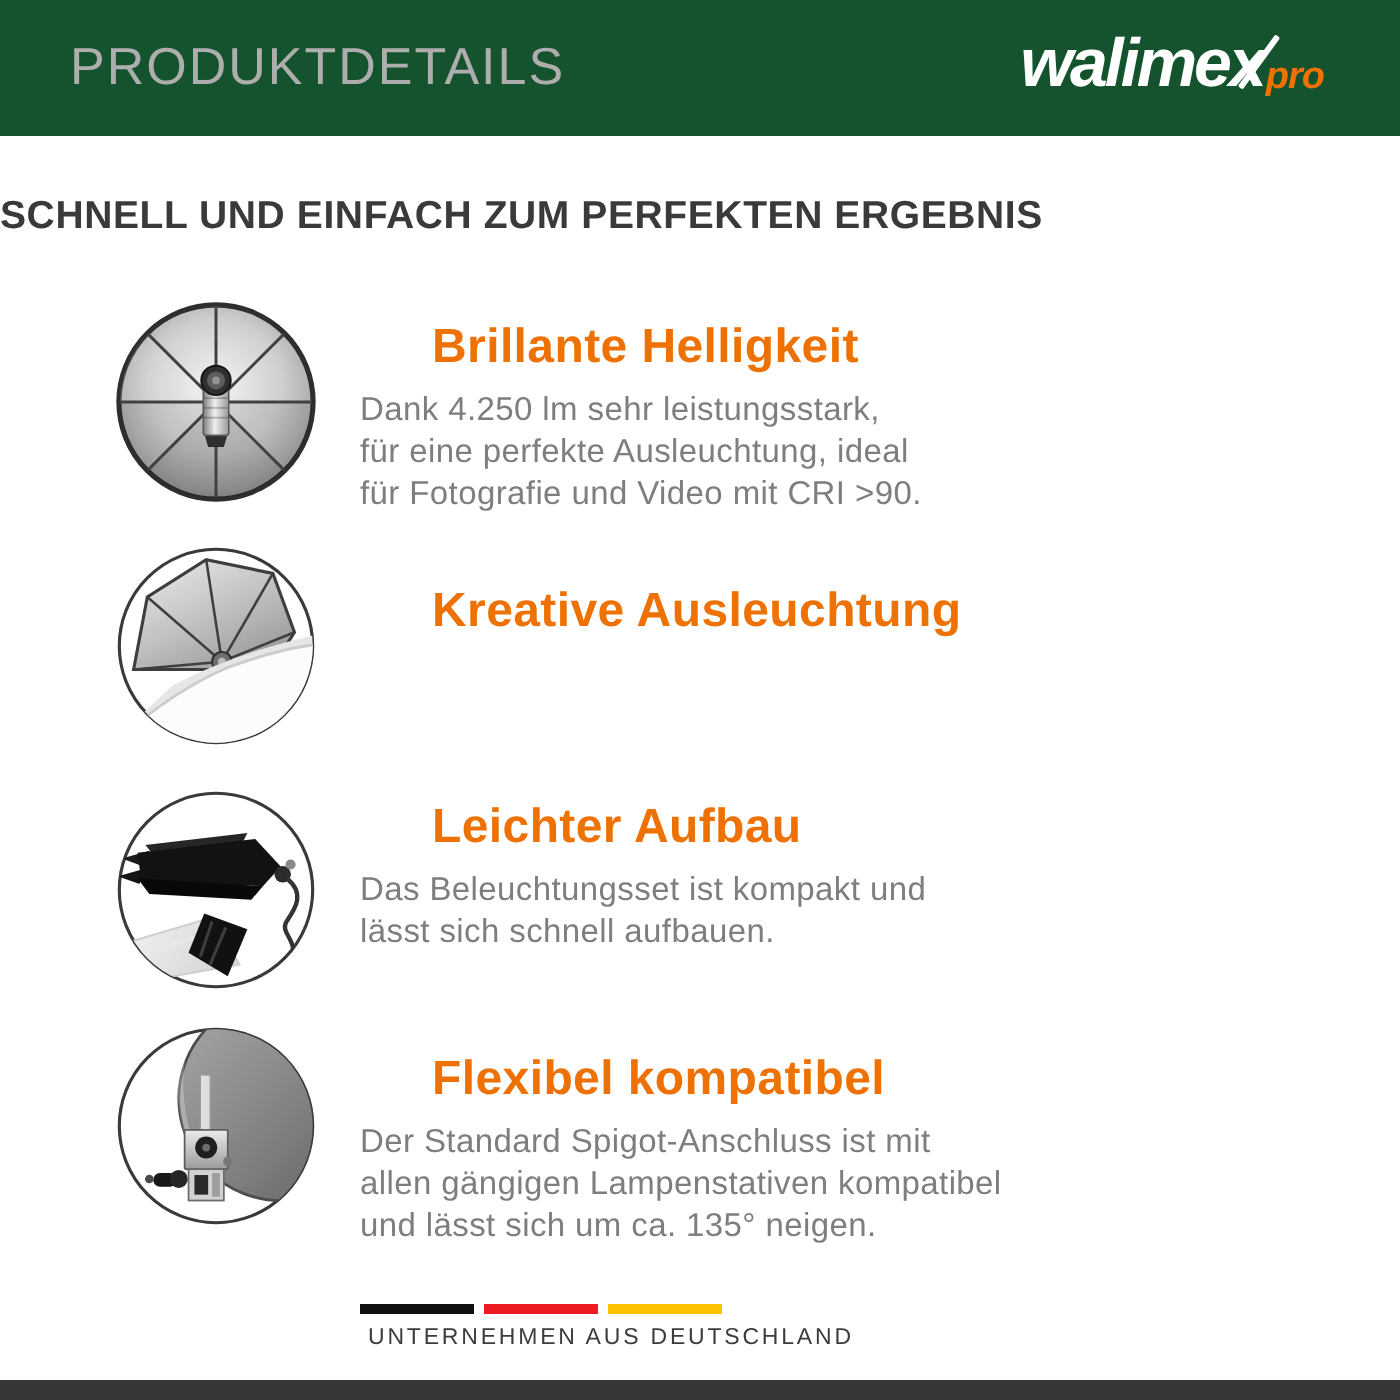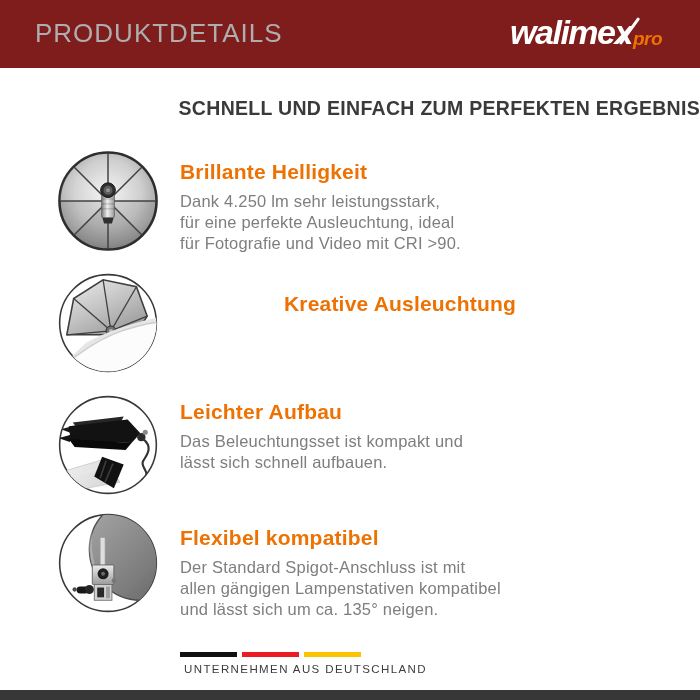--- a/index.html
+++ b/index.html
@@ -6,21 +6,21 @@
   html,body { background:#ffffff; }
   .page {
     position:relative; width:700px; height:700px; margin:0 auto;
     background:#ffffff; overflow:hidden;
     font-family:"Liberation Sans", sans-serif;
   }
 
   
   .header {
     position:absolute; left:0; top:0; width:700px; height:68px;
-    background:#7f1d1d;
+    background:#14532d;
   }
   .header-title {
     position:absolute; left:35px; top:50%; transform:translateY(-52%);
     font-size:26px; color:#aeaeae; letter-spacing:1px; font-weight:400;
   }
   .logo {
     position:absolute; right:36px; top:12px; height:44px;
     display:flex; align-items:flex-start; white-space:nowrap;
   }
   .logo-brand {
@@ -32,42 +32,43 @@
     transform:rotate(36deg); top:3px; left:-4px; border-radius:1px;
   }
   .logo-suffix {
     position:relative; top:16px; left:-2px;
     font-size:19px; font-style:italic; font-weight:700; color:#ee7203;
     letter-spacing:-0.5px;
   }
 
   
   .main-heading {
-    position:absolute; top:97px; left:0; width:700px; text-align:right;
+    position:absolute; top:97px; left:0; width:700px; text-align:left;
     font-size:19.5px; font-weight:700; color:#3a3a3a; letter-spacing:0.3px;
   }
 
   
   .feature-icon {
     position:absolute; left:57px; width:102px; height:102px;
   }
   .feature-text-block {
     position:absolute; left:180px; width:440px;
   }
   .feature-title {
-    font-size:21px; font-weight:700; color:#ee7203; letter-spacing:0.2px;
+    font-size:24px; font-weight:700; color:#ee7203; letter-spacing:0.2px;
     margin-bottom:7px;
+    margin-left:36px;
   }
   .feature-text {
     font-size:16.5px; line-height:21px; color:#7e7e7e;
     white-space:pre-line; letter-spacing:0.2px;
   }
 
   .icon-1 { top:150px; }  .text-1 { top:160px; }
-  .icon-2 { top:272px; }  .text-2 { top:292px;text-align:center; }
+  .icon-2 { top:272px; }  .text-2 { top:292px; }
   .icon-3 { top:394px; }  .text-3 { top:400px; }
   .icon-4 { top:512px; }  .text-4 { top:526px; }
 
   
   .flag {
     position:absolute; left:180px; top:652px; display:flex; gap:5px;
   }
   .flag-bar { width:57px; height:5px; }
   .footer-label {
     position:absolute; left:184px; top:663px;

